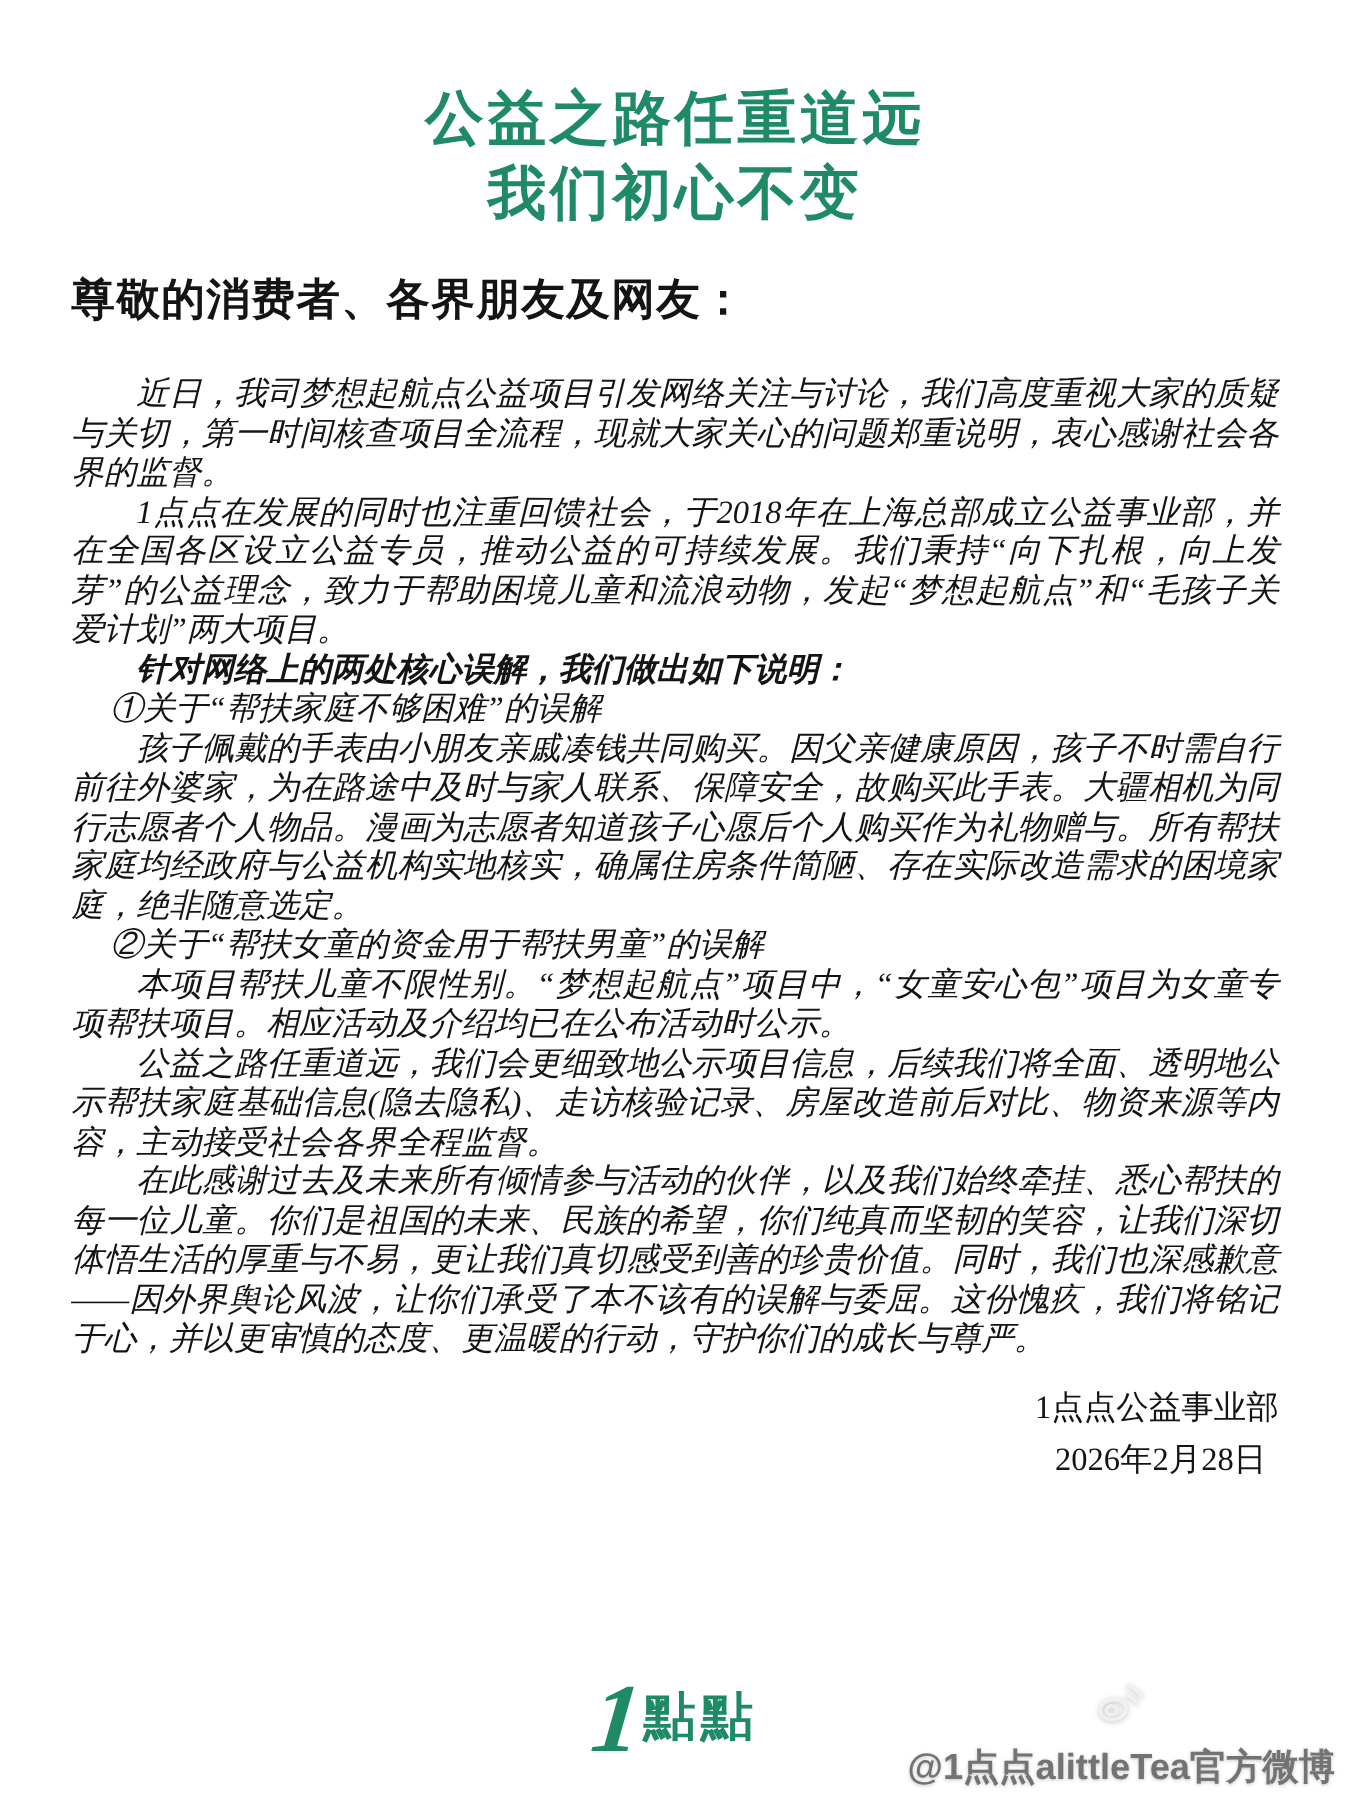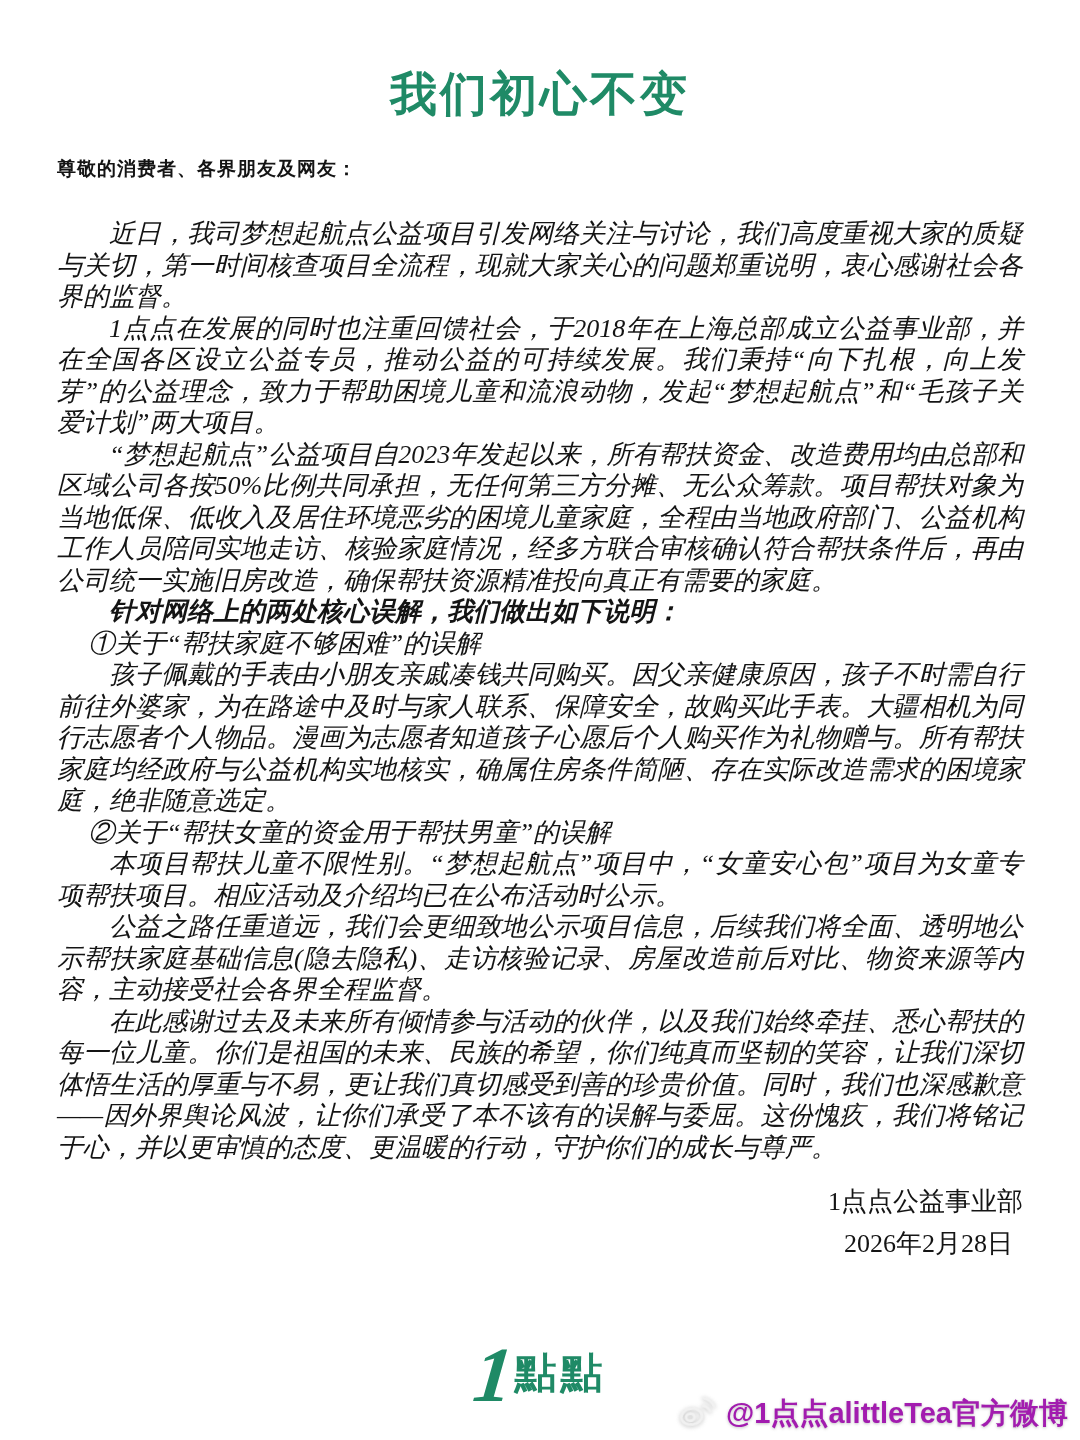--- a/index.html
+++ b/index.html
@@ -18,21 +18,21 @@
     text-align: center;
     font-family: "Liberation Sans", "DejaVu Sans", sans-serif;
     font-weight: bold;
     font-size: 47px;
     line-height: 60px;
     letter-spacing: 3px;
     color: var(--accent, #1f8a66);
   }
   .salutation {
     margin: 32px 57px 0 57px;
-    font-size: 19px;
+    font-size: 35px;
     font-weight: bold;
     letter-spacing: 1px;
   }
   .body-text {
     margin: 36px 57px 0 57px;
     width: 966px;
     font-size: 26px;
     line-height: 31.5px;
     text-align: justify;
     font-style: italic;
@@ -75,44 +75,45 @@
     letter-spacing: 4px;
     vertical-align: 6px;
   }
   .watermark {
     position: absolute;
     right: 12px;
     bottom: 6px;
     display: flex;
     align-items: center;
     gap: 8px;
-    color: #a21caf;
+    color: #737373;
     font-family: "Liberation Sans", "DejaVu Sans", sans-serif;
     font-size: 29px;
     font-weight: bold;
     text-shadow: 0 1px 3px rgba(120,120,120,0.45);
     white-space: nowrap;
+    flex-direction: column;
   }
   .wm-icon { display: inline-block; transform: rotate(-8deg); filter: drop-shadow(0 1px 2px rgba(120,120,120,0.45)); }
 </style>
 </head>
 <body>
 
 <div class="page">
 
   <div class="title">
+    <div>公益之路任重道远</div>
     <div>我们初心不变</div>
   </div>
 
   <div class="salutation">尊敬的消费者、各界朋友及网友：</div>
 
   <div class="body-text" id="paragraphs">
       <p class="para normal">近日，我司梦想起航点公益项目引发网络关注与讨论，我们高度重视大家的质疑与关切，第一时间核查项目全流程，现就大家关心的问题郑重说明，衷心感谢社会各界的监督。</p>
       <p class="para normal">1点点在发展的同时也注重回馈社会，于2018年在上海总部成立公益事业部，并在全国各区设立公益专员，推动公益的可持续发展。我们秉持“向下扎根，向上发芽”的公益理念，致力于帮助困境儿童和流浪动物，发起“梦想起航点”和“毛孩子关爱计划”两大项目。</p>
-      <p class="para normal">“梦想起航点”公益项目自2023年发起以来，所有帮扶资金、改造费用均由总部和区域公司各按50%比例共同承担，无任何第三方分摊、无公众筹款。项目帮扶对象为当地低保、低收入及居住环境恶劣的困境儿童家庭，全程由当地政府部门、公益机构工作人员陪同实地走访、核验家庭情况，经多方联合审核确认符合帮扶条件后，再由公司统一实施旧房改造，确保帮扶资源精准投向真正有需要的家庭。</p>
       <p class="para bold">针对网络上的两处核心误解，我们做出如下说明：</p>
       <p class="para subhead">①关于“帮扶家庭不够困难”的误解</p>
       <p class="para normal">孩子佩戴的手表由小朋友亲戚凑钱共同购买。因父亲健康原因，孩子不时需自行前往外婆家，为在路途中及时与家人联系、保障安全，故购买此手表。大疆相机为同行志愿者个人物品。漫画为志愿者知道孩子心愿后个人购买作为礼物赠与。所有帮扶家庭均经政府与公益机构实地核实，确属住房条件简陋、存在实际改造需求的困境家庭，绝非随意选定。</p>
       <p class="para subhead">②关于“帮扶女童的资金用于帮扶男童”的误解</p>
       <p class="para normal">本项目帮扶儿童不限性别。“梦想起航点”项目中，“女童安心包”项目为女童专项帮扶项目。相应活动及介绍均已在公布活动时公示。</p>
       <p class="para normal">公益之路任重道远，我们会更细致地公示项目信息，后续我们将全面、透明地公示帮扶家庭基础信息(隐去隐私)、走访核验记录、房屋改造前后对比、物资来源等内容，主动接受社会各界全程监督。</p>
       <p class="para normal">在此感谢过去及未来所有倾情参与活动的伙伴，以及我们始终牵挂、悉心帮扶的每一位儿童。你们是祖国的未来、民族的希望，你们纯真而坚韧的笑容，让我们深切体悟生活的厚重与不易，更让我们真切感受到善的珍贵价值。同时，我们也深感歉意——因外界舆论风波，让你们承受了本不该有的误解与委屈。这份愧疚，我们将铭记于心，并以更审慎的态度、更温暖的行动，守护你们的成长与尊严。</p>
     </div>
 
   <div class="signature">

